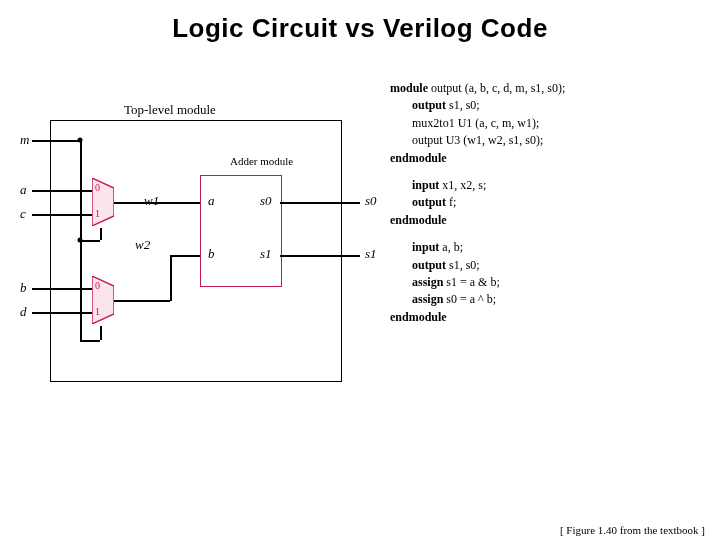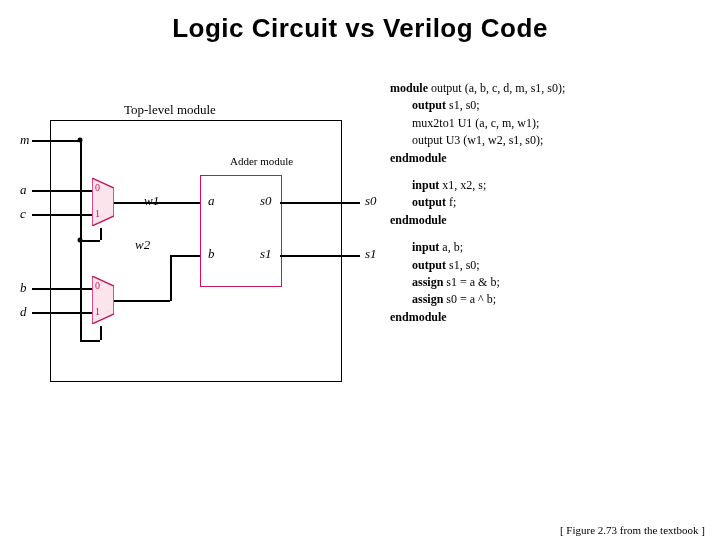--- a/index.html
+++ b/index.html
@@ -213,13 +213,13 @@
       <span class="ind"><span class="kw">input</span><span> a, b;</span></span>
       <span class="ind"><span class="kw">output</span><span> s1, s0;</span></span>
       <span class="ind"><span class="kw">assign</span><span> s1 = a &amp; b;</span></span>
       <span class="ind"><span class="kw">assign</span><span> s0 = a ^ b;</span></span>
       <div class="kw">endmodule</div>
     </div>
 
   </div>
 </div>
 
-<div class="footer">[ Figure 2.73 from the textbook ]</div>
+<div class="footer">[ Figure 1.40 from the textbook ]</div>
 
 </body></html>

